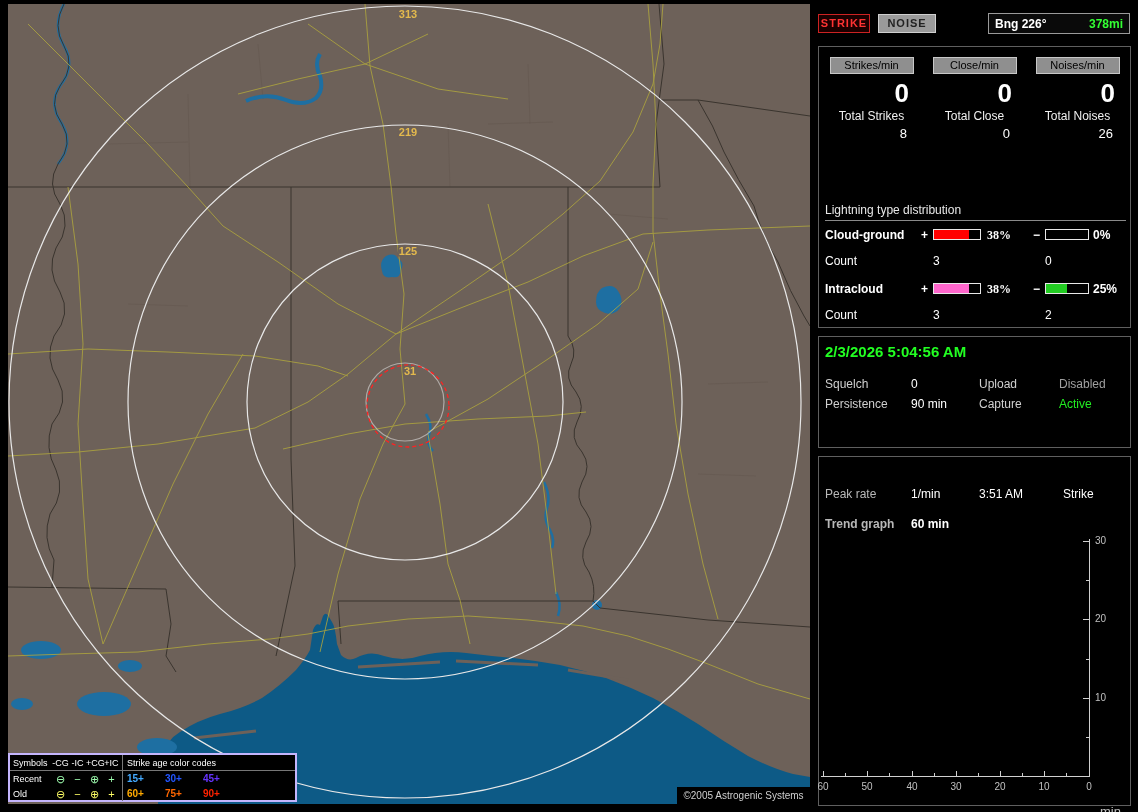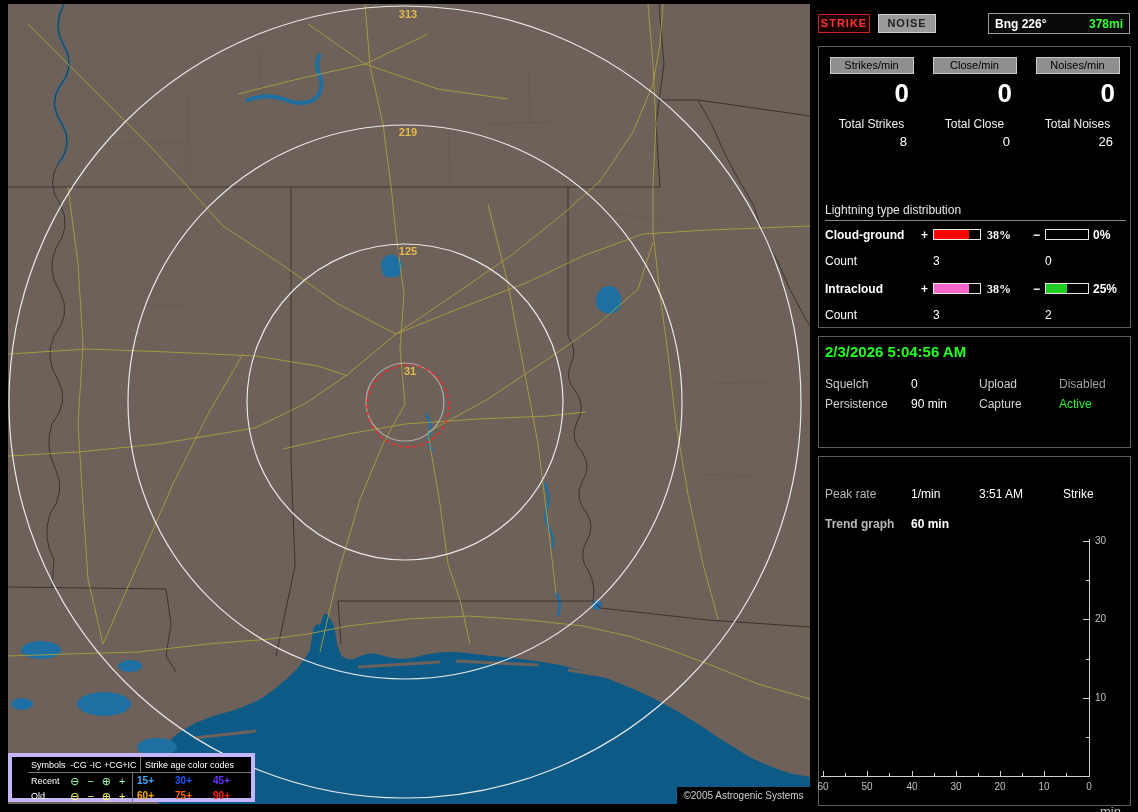--- a/index.html
+++ b/index.html
@@ -10,22 +10,22 @@
   
   .map { position:absolute; left:8px; top:4px; width:802px; height:800px; background:#d946ef; }
   .map svg { display:block; width:802px; height:800px; }
   svg text.ringlbl { font-family:"Liberation Sans",sans-serif; font-size:11px; font-weight:bold;
                      fill:#e3b94d; stroke:#6d6159; stroke-width:3px; paint-order:stroke; text-anchor:middle; }
 
   .copyright { position:absolute; left:669px; top:783px; width:133px; height:17px;
                background:#000; color:#cfcfcf; font-size:10px; line-height:17px; text-align:center; }
 
   
-  .legend { position:absolute; left:0; top:749px; width:247px; height:49px;
-            background:#000; border:4px solid #c4b5fd; font-size:9px; color:#fff;padding-left:16px; }
+  .legend { position:absolute; left:0; top:749px; width:289px; height:49px;
+            background:#000; border:2px solid #c4b5fd; font-size:9px; color:#fff; }
   .lg-row { display:flex; height:15px; align-items:center; }
   .lg-row.hdr { border-bottom:1px solid #777; height:16px; }
   .lg-c0 { width:42px; padding-left:3px; }
   .lg-sym { width:17px; text-align:center; font-size:11px; line-height:14px; }
   .lg-col { width:17px; text-align:center; }
   .lg-right { border-left:1px solid #777; margin-left:2px; padding-left:4px;
               display:flex; align-items:center; height:100%; }
   .lg-age { width:38px; font-size:10px; font-weight:bold; }
 
   
@@ -44,21 +44,21 @@
   .box { position:absolute; left:0; width:313px; border:1px solid #5f5f5f; }
   .box1 { top:46px;  height:282px; }
   .box2 { top:336px; height:112px; }
   .box3 { top:456px; height:350px; }
 
   .rate-col { position:absolute; top:10px; width:103px; }
   .rc0 { left:1px; } .rc1 { left:104px; } .rc2 { left:207px; }
   .rate-chip { margin:0 auto; width:84px; height:17px; background:#8f8f8f; color:#000;
                border:1px solid #c8c8c8; text-align:center; font-size:11px; line-height:15px; }
   .rate-value { text-align:right; padding-right:14px; font-size:26px; font-weight:bold; margin-top:4px; }
-  .total-label { text-align:center; margin-top:8px; font-size:12px; color:#f0f0f0; }
+  .total-label { text-align:center; font-size:12px; color:#f0f0f0; }
   .total-value { text-align:right; padding-right:16px; margin-top:3px; font-size:13px; }
 
   .dist-header { position:absolute; left:6px; right:4px; top:156px; padding-bottom:3px;
                  border-bottom:1px solid #8a8a8a; color:#e8e8e8; font-size:12px; }
   .dist-row, .count-row { position:absolute; left:0; right:0; height:14px; }
   .dr1 { top:182px; } .cr1 { top:208px; } .dr2 { top:236px; } .cr2 { top:262px; }
   .dist-row span, .count-row span { position:absolute; top:0; line-height:13px; }
   .d-name { left:6px; font-weight:bold; }
   .d-sgnp { left:102px; font-weight:bold; }
   .d-barp { position:absolute; left:114px; top:1px; width:48px; height:11px;

